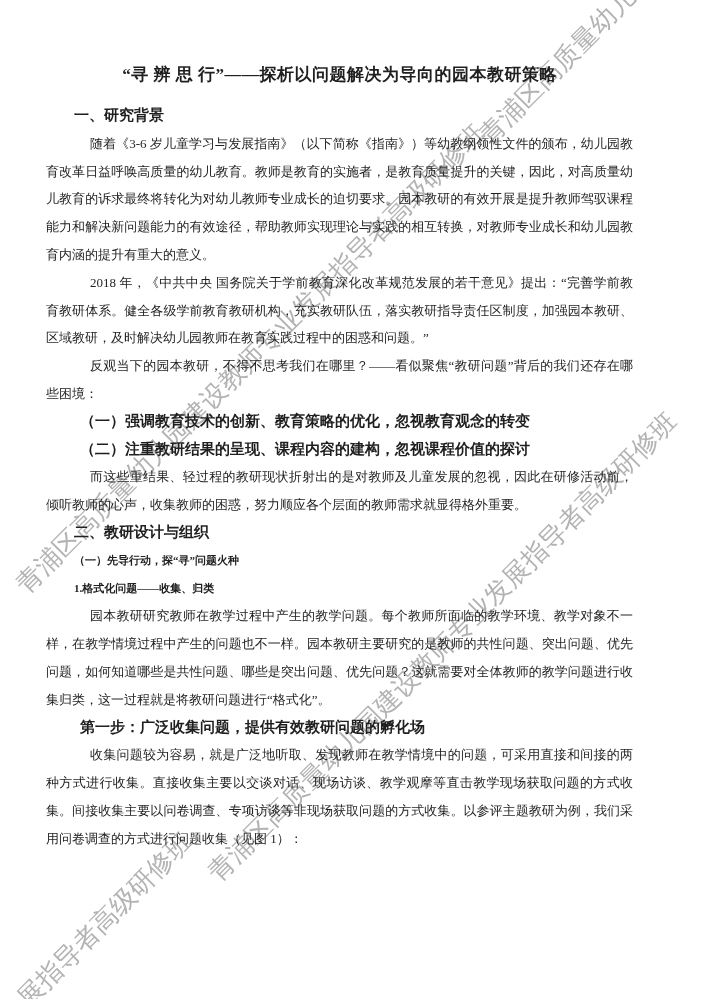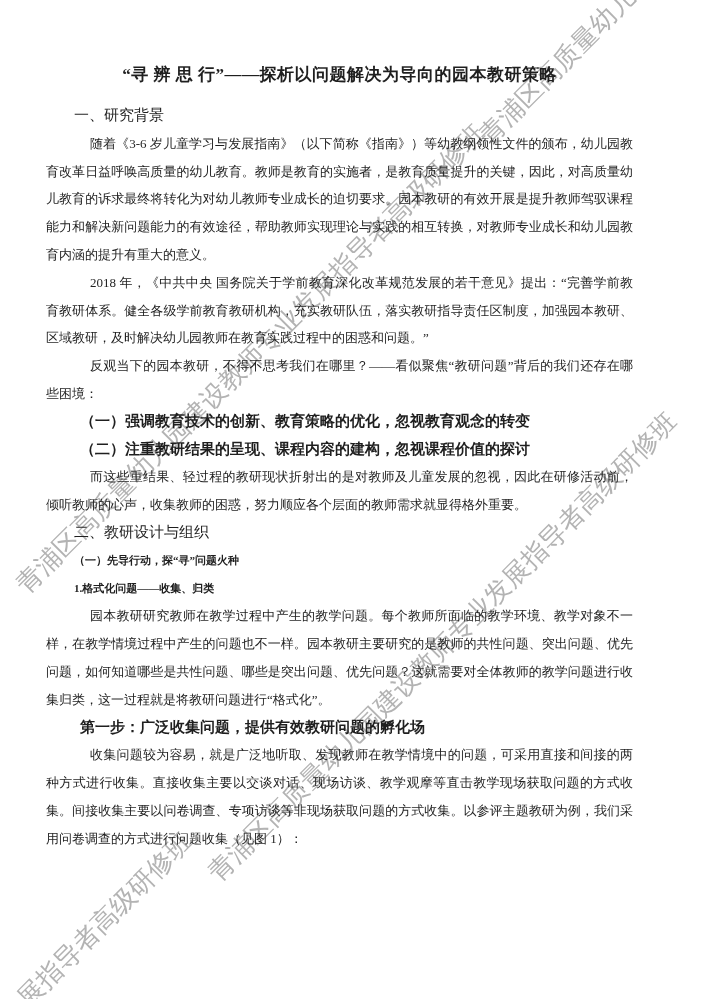--- a/index.html
+++ b/index.html
@@ -46,21 +46,21 @@
   }
   .blk {
     margin: 0;
     font-size: 13px;
     line-height: 27.8px;
     text-align: justify;
     word-break: break-all;
   }
   .para { text-indent: 44px; }
   .head1 {
-    font-weight: normal;
+    font-weight: bold;
     font-size: 15px;
     margin-left: 28px;
     text-align: left;
   }
   .head1.first { margin-top: 14px; }
   .head2 {
     font-weight: bold;
     font-size: 11px;
     margin-left: 28px;
     text-align: left;

